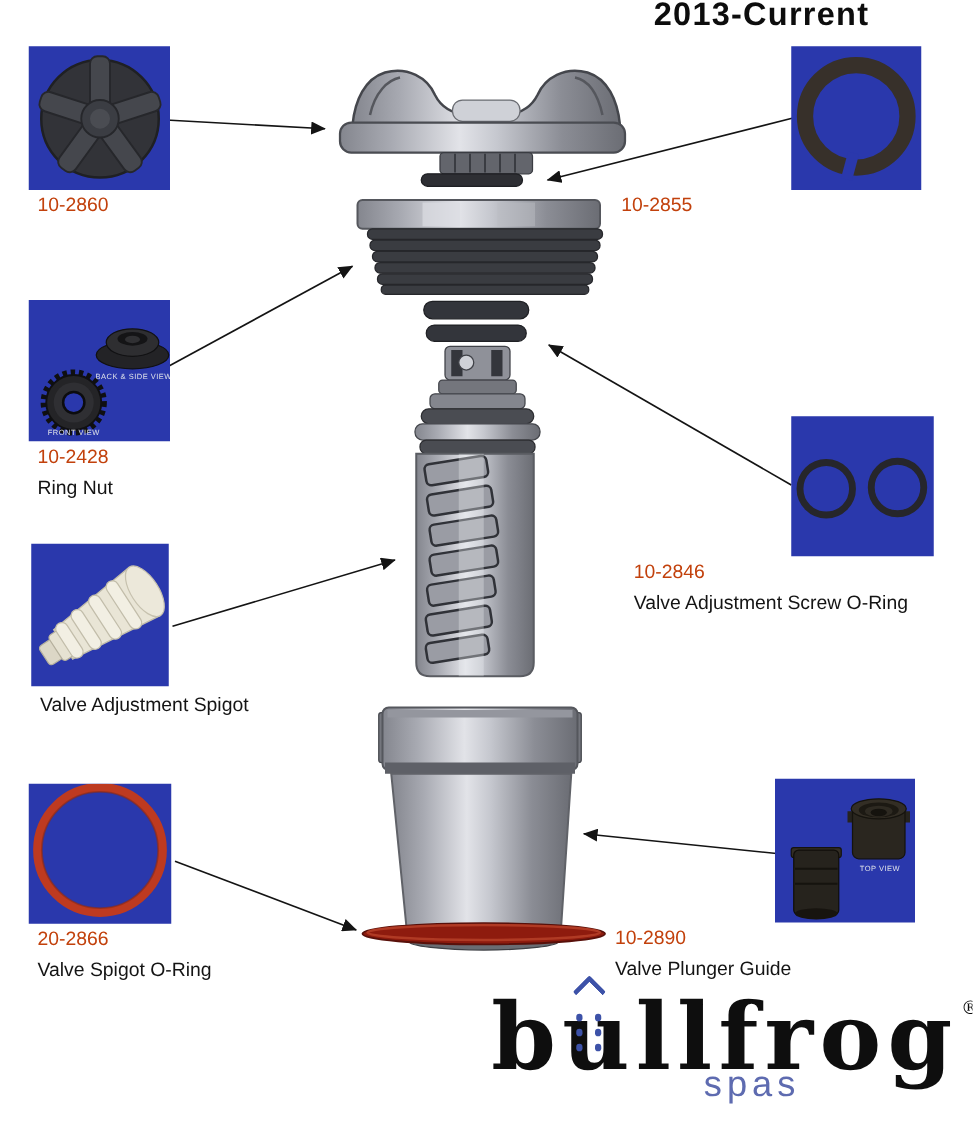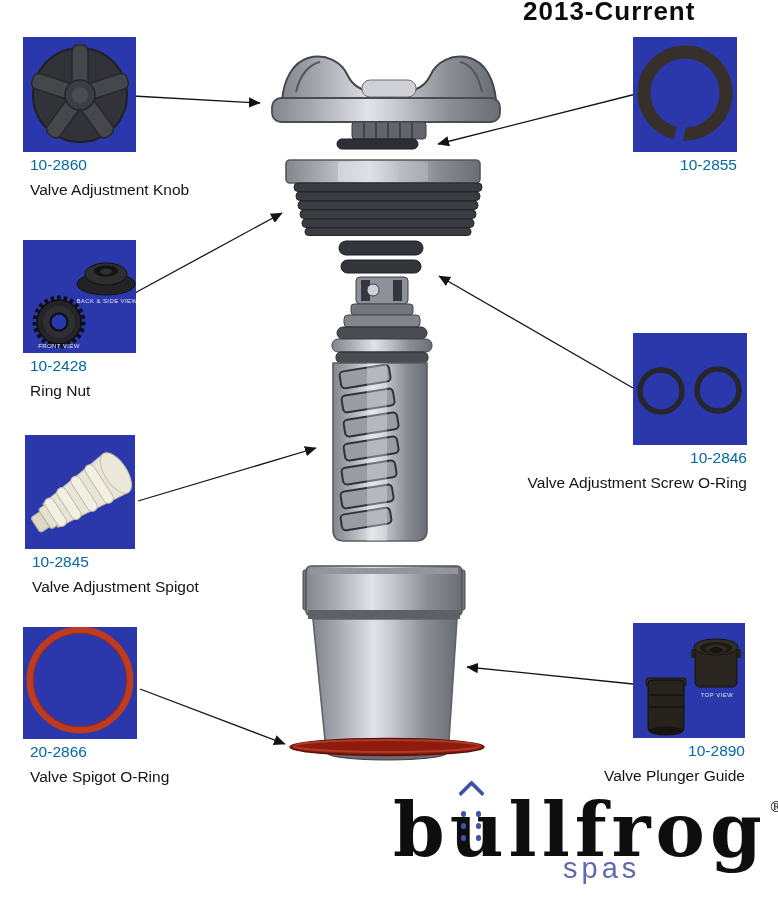--- a/index.html
+++ b/index.html
@@ -3,25 +3,25 @@
 <meta charset="utf-8">
 <style>
   html,body{margin:0;padding:0;background:#ffffff;}
   body{width:778px;height:900px;position:relative;overflow:hidden;
        font-family:"Liberation Sans",sans-serif;color:#1a1a1a;}
   .page-title{position:absolute;left:523px;top:-4px;font-size:26px;font-weight:700;
        letter-spacing:1px;color:#0d0d0d;white-space:nowrap;}
   .assembly-svg{position:absolute;left:0;top:0;z-index:1;}
   .card{position:absolute;z-index:2;}
   .card .sq{background:#2A38AC;position:relative;overflow:hidden;}
-  .card .pid{font-size:15.5px;margin-top:4px;color:#0369a1;}
+  .card .pid{font-size:15.5px;margin-top:4px;color:#c2410c;}
   .card .pname{font-size:15.5px;margin-top:7px;color:#141414;white-space:nowrap;}
   .card.left .pid{margin-left:7px;}
   .card.left .pname{margin-left:7px;}
-  .card.right{text-align:right;}
+  .card.right{text-align:left;}
   .card.right .sq{margin-left:auto;}
   .vlabel{font-family:"Liberation Sans",sans-serif;}
   
   .logo{position:absolute;left:393px;top:793px;width:380px;height:105px;z-index:2;}
   .bf{font-family:"DejaVu Serif",serif;font-weight:700;font-size:74px;line-height:1;
       color:#0e0e0e;letter-spacing:5px;white-space:nowrap;}
   .u-wrap{position:relative;display:inline-block;}
   .u-dot{position:absolute;width:5.5px;height:5.5px;border-radius:50%;background:#3D52A8;z-index:3;}
   .u-caret{position:absolute;left:12px;top:-9px;width:15px;height:15px;
       border-top:4.5px solid #3D52A8;border-right:4.5px solid #3D52A8;
@@ -140,21 +140,20 @@
         <rect x="49" y="8" width="16" height="50" rx="6" transform="rotate(72 57 58)"></rect>
         <rect x="49" y="8" width="16" height="50" rx="6" transform="rotate(144 57 58)"></rect>
         <rect x="49" y="8" width="16" height="50" rx="6" transform="rotate(216 57 58)"></rect>
         <rect x="49" y="8" width="16" height="50" rx="6" transform="rotate(288 57 58)"></rect>
       </g>
       <circle cx="57" cy="58" r="15" fill="#3b3d43" stroke="#26272b" stroke-width="1.5"></circle>
       <circle cx="57" cy="58" r="8" fill="#4a4c52"></circle>
     </svg>
   </div>
   <div class="pid">10-2860</div>
-  <div class="pname">Valve Adjustment Knob</div>
 </div>
 
 <div class="card left" style="left:23px;top:240px;">
   <div class="sq" style="width:113px;height:113px;">
     <svg width="113" height="113">
       <ellipse cx="83" cy="44" rx="29" ry="11" fill="#232326" stroke="#101012"></ellipse>
       <ellipse cx="83" cy="34" rx="21" ry="11" fill="#2e2e31" stroke="#111113"></ellipse>
       <ellipse cx="83" cy="31" rx="12" ry="5.5" fill="#141416"></ellipse>
       <ellipse cx="83" cy="31.5" rx="6" ry="3" fill="#303033"></ellipse>
       <text x="84" y="63" font-size="6" fill="#dfe2ea" text-anchor="middle" letter-spacing="0.4" class="vlabel">BACK &amp; SIDE VIEW</text>
@@ -177,21 +176,20 @@
         <rect x="-52" y="-9" width="16" height="18" rx="3" fill="#dcd7c6" stroke="#b5b09d"></rect>
         <rect x="-41" y="-12" width="12" height="24" rx="3" fill="#e6e2d2" stroke="#b5b09d"></rect>
         <rect x="-33" y="-16" width="10" height="32" rx="5" fill="#f2efe3" stroke="#c2bdaa"></rect>
         <rect x="-17" y="-18" width="10" height="36" rx="5" fill="#f2efe3" stroke="#c2bdaa"></rect>
         <rect x="1" y="-20" width="10" height="40" rx="5" fill="#f2efe3" stroke="#c2bdaa"></rect>
         <rect x="19" y="-22" width="10" height="44" rx="5" fill="#f2efe3" stroke="#c2bdaa"></rect>
         <ellipse cx="44" cy="0" rx="11" ry="23" fill="#ece8da" stroke="#c6c1ae"></ellipse>
       </g>
     </svg>
   </div>
-  <div class="pid">10-2845</div>
   <div class="pname">Valve Adjustment Spigot</div>
 </div>
 
 <div class="card left" style="left:23px;top:627px;">
   <div class="sq" style="width:114px;height:112px;">
     <svg width="114" height="112">
       <circle cx="57" cy="53" r="50" fill="none" stroke="#BE3A20" stroke-width="7"></circle>
       <circle cx="57" cy="53" r="46.5" fill="none" stroke="#8e2a14" stroke-width="1.5" opacity="0.6"></circle>
     </svg>
   </div>
@@ -213,21 +211,21 @@
   <div class="sq" style="width:114px;height:112px;">
     <svg width="114" height="112">
       <circle cx="28" cy="58" r="21" fill="none" stroke="#26262b" stroke-width="5.5"></circle>
       <circle cx="85" cy="57" r="21" fill="none" stroke="#26262b" stroke-width="5.5"></circle>
     </svg>
   </div>
   <div class="pid">10-2846</div>
   <div class="pname">Valve Adjustment Screw O-Ring</div>
 </div>
 
-<div class="card right" style="right:33px;top:623px;width:240px;">
+<div class="card right" style="right:46px;top:623px;width:240px;">
   <div class="sq" style="width:112px;height:115px;">
     <svg width="112" height="115">
       <rect x="58" y="26" width="6" height="9" fill="#26231d"></rect>
       <rect x="102" y="26" width="6" height="9" fill="#26231d"></rect>
       <rect x="62" y="22" width="42" height="42" rx="5" fill="#2a261f" stroke="#15130e"></rect>
       <ellipse cx="83" cy="24" rx="22" ry="8" fill="#332e25" stroke="#15130e"></ellipse>
       <ellipse cx="83" cy="25" rx="16" ry="6" fill="#1c1913"></ellipse>
       <ellipse cx="83" cy="26" rx="11" ry="4.5" fill="#2e2a22"></ellipse>
       <ellipse cx="83" cy="27" rx="6.5" ry="3" fill="#15130e"></ellipse>
       <text x="84" y="74" font-size="6" fill="#dfe2ea" text-anchor="middle" letter-spacing="0.4" class="vlabel">TOP VIEW</text>

